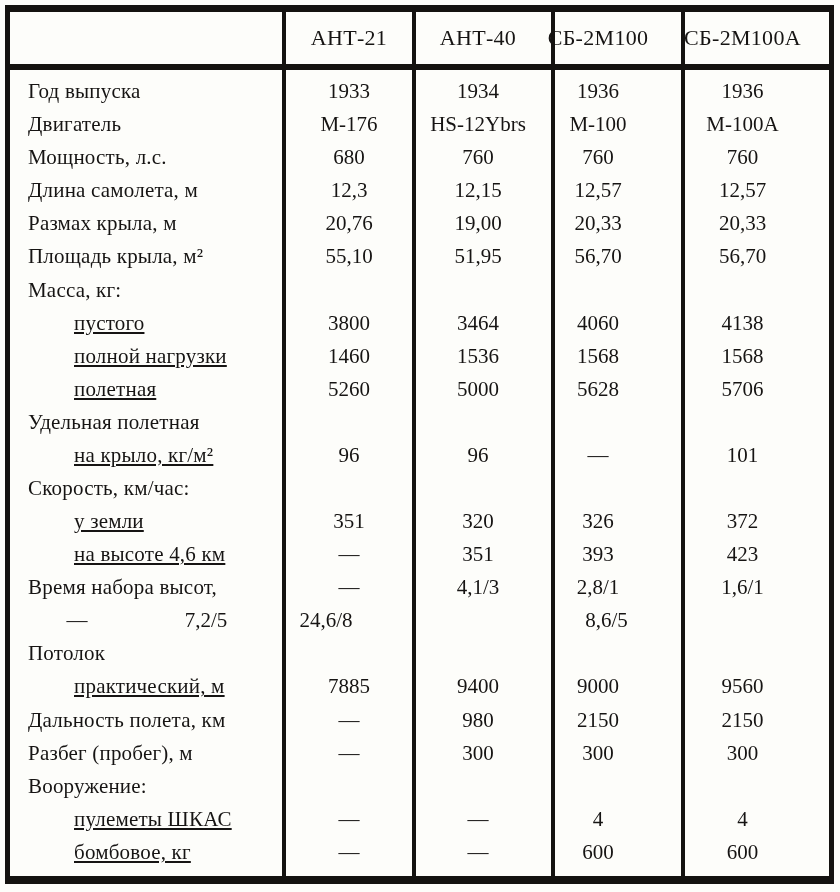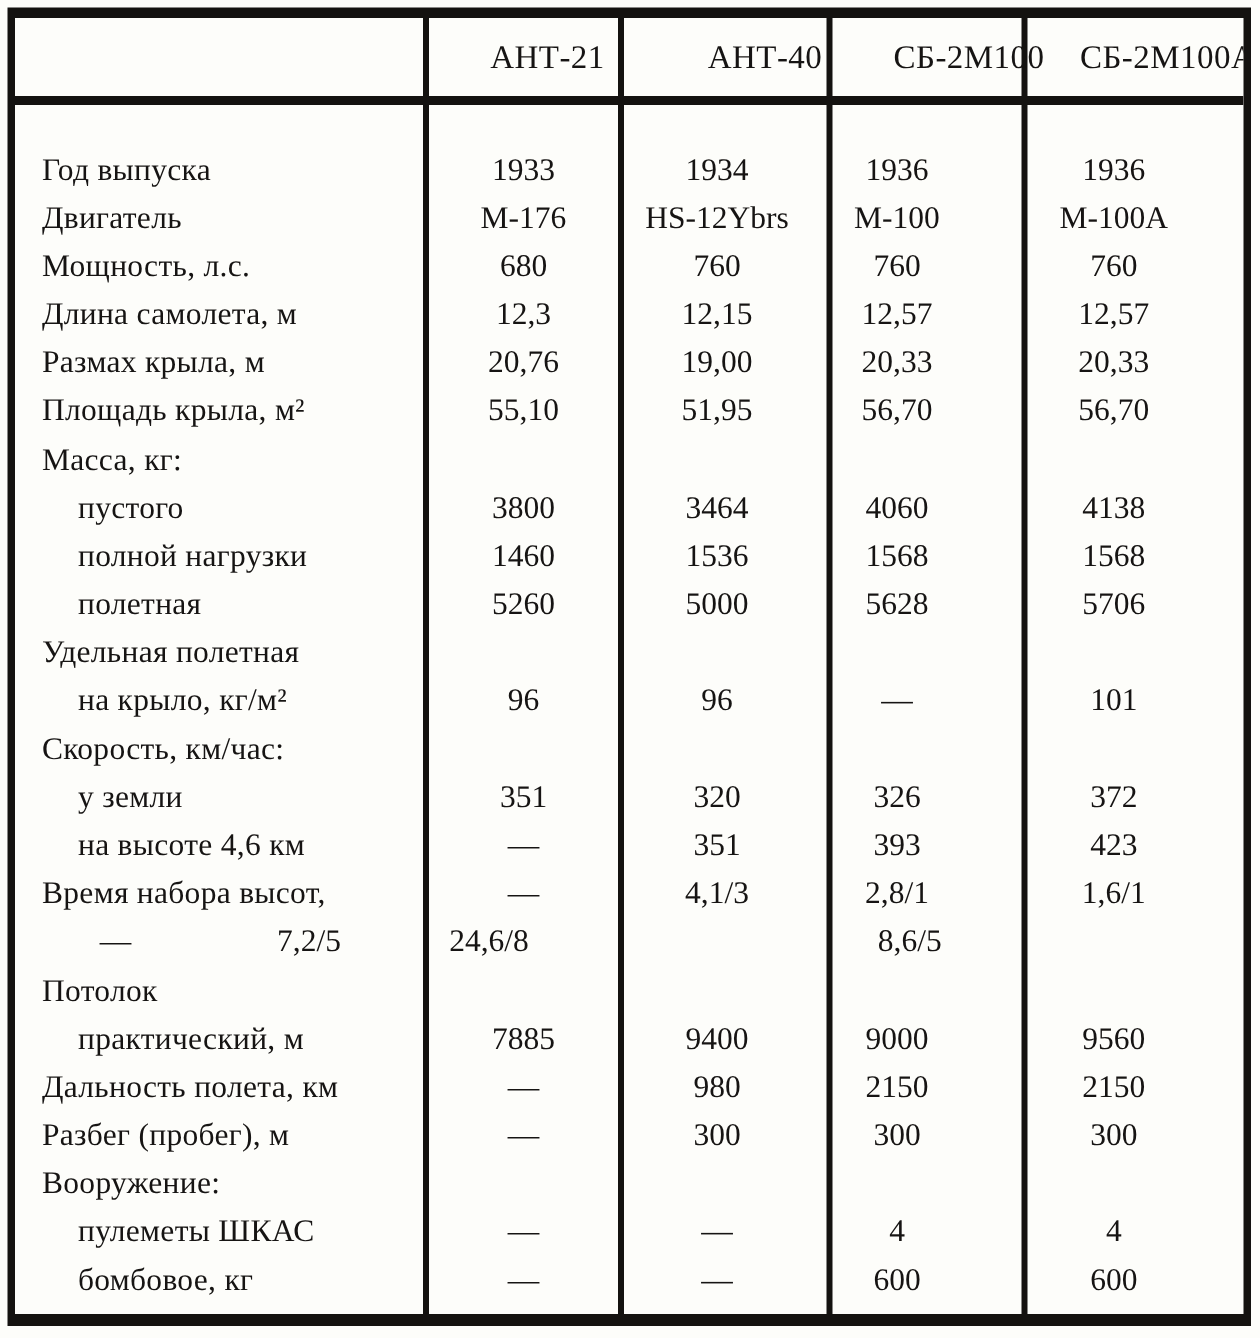--- a/index.html
+++ b/index.html
@@ -43,47 +43,46 @@
   .vline.v2 { left: 402px; }
   .vline.v3 { left: 541px; }
   .vline.v4 { left: 671px; }
 
   .header-row {
     display: flex;
     height: 52px;
     border-bottom: 6px solid #141210;
     align-items: center;
     flex: none;
-    gap: 16px;
   }
   .tbody {
     flex: 1;
     display: flex;
     flex-direction: column;
     padding: 5px 0 7px 0;
-    margin-top: 22px;
   }
   .row {
     flex: 1;
     display: flex;
     align-items: center;
   }
   .cell {
     box-sizing: border-box;
     white-space: nowrap;
   }
   .label-col {
     width: 272px;
     flex: none;
     padding-left: 18px;
     font-size: 21px;
     letter-spacing: 0.2px;
   }
   .label-col.indent {
-    padding-left: 42px;
+    padding-left: 64px;
+    text-decoration: underline;
   }
   .val-col {
     flex: none;
     text-align: center;
     font-size: 21px;
   }
   .c0 { width: 134px; }
   .c1 { width: 124px; }
   .c2 { width: 116px; }
   .c3 { flex: 1; }

